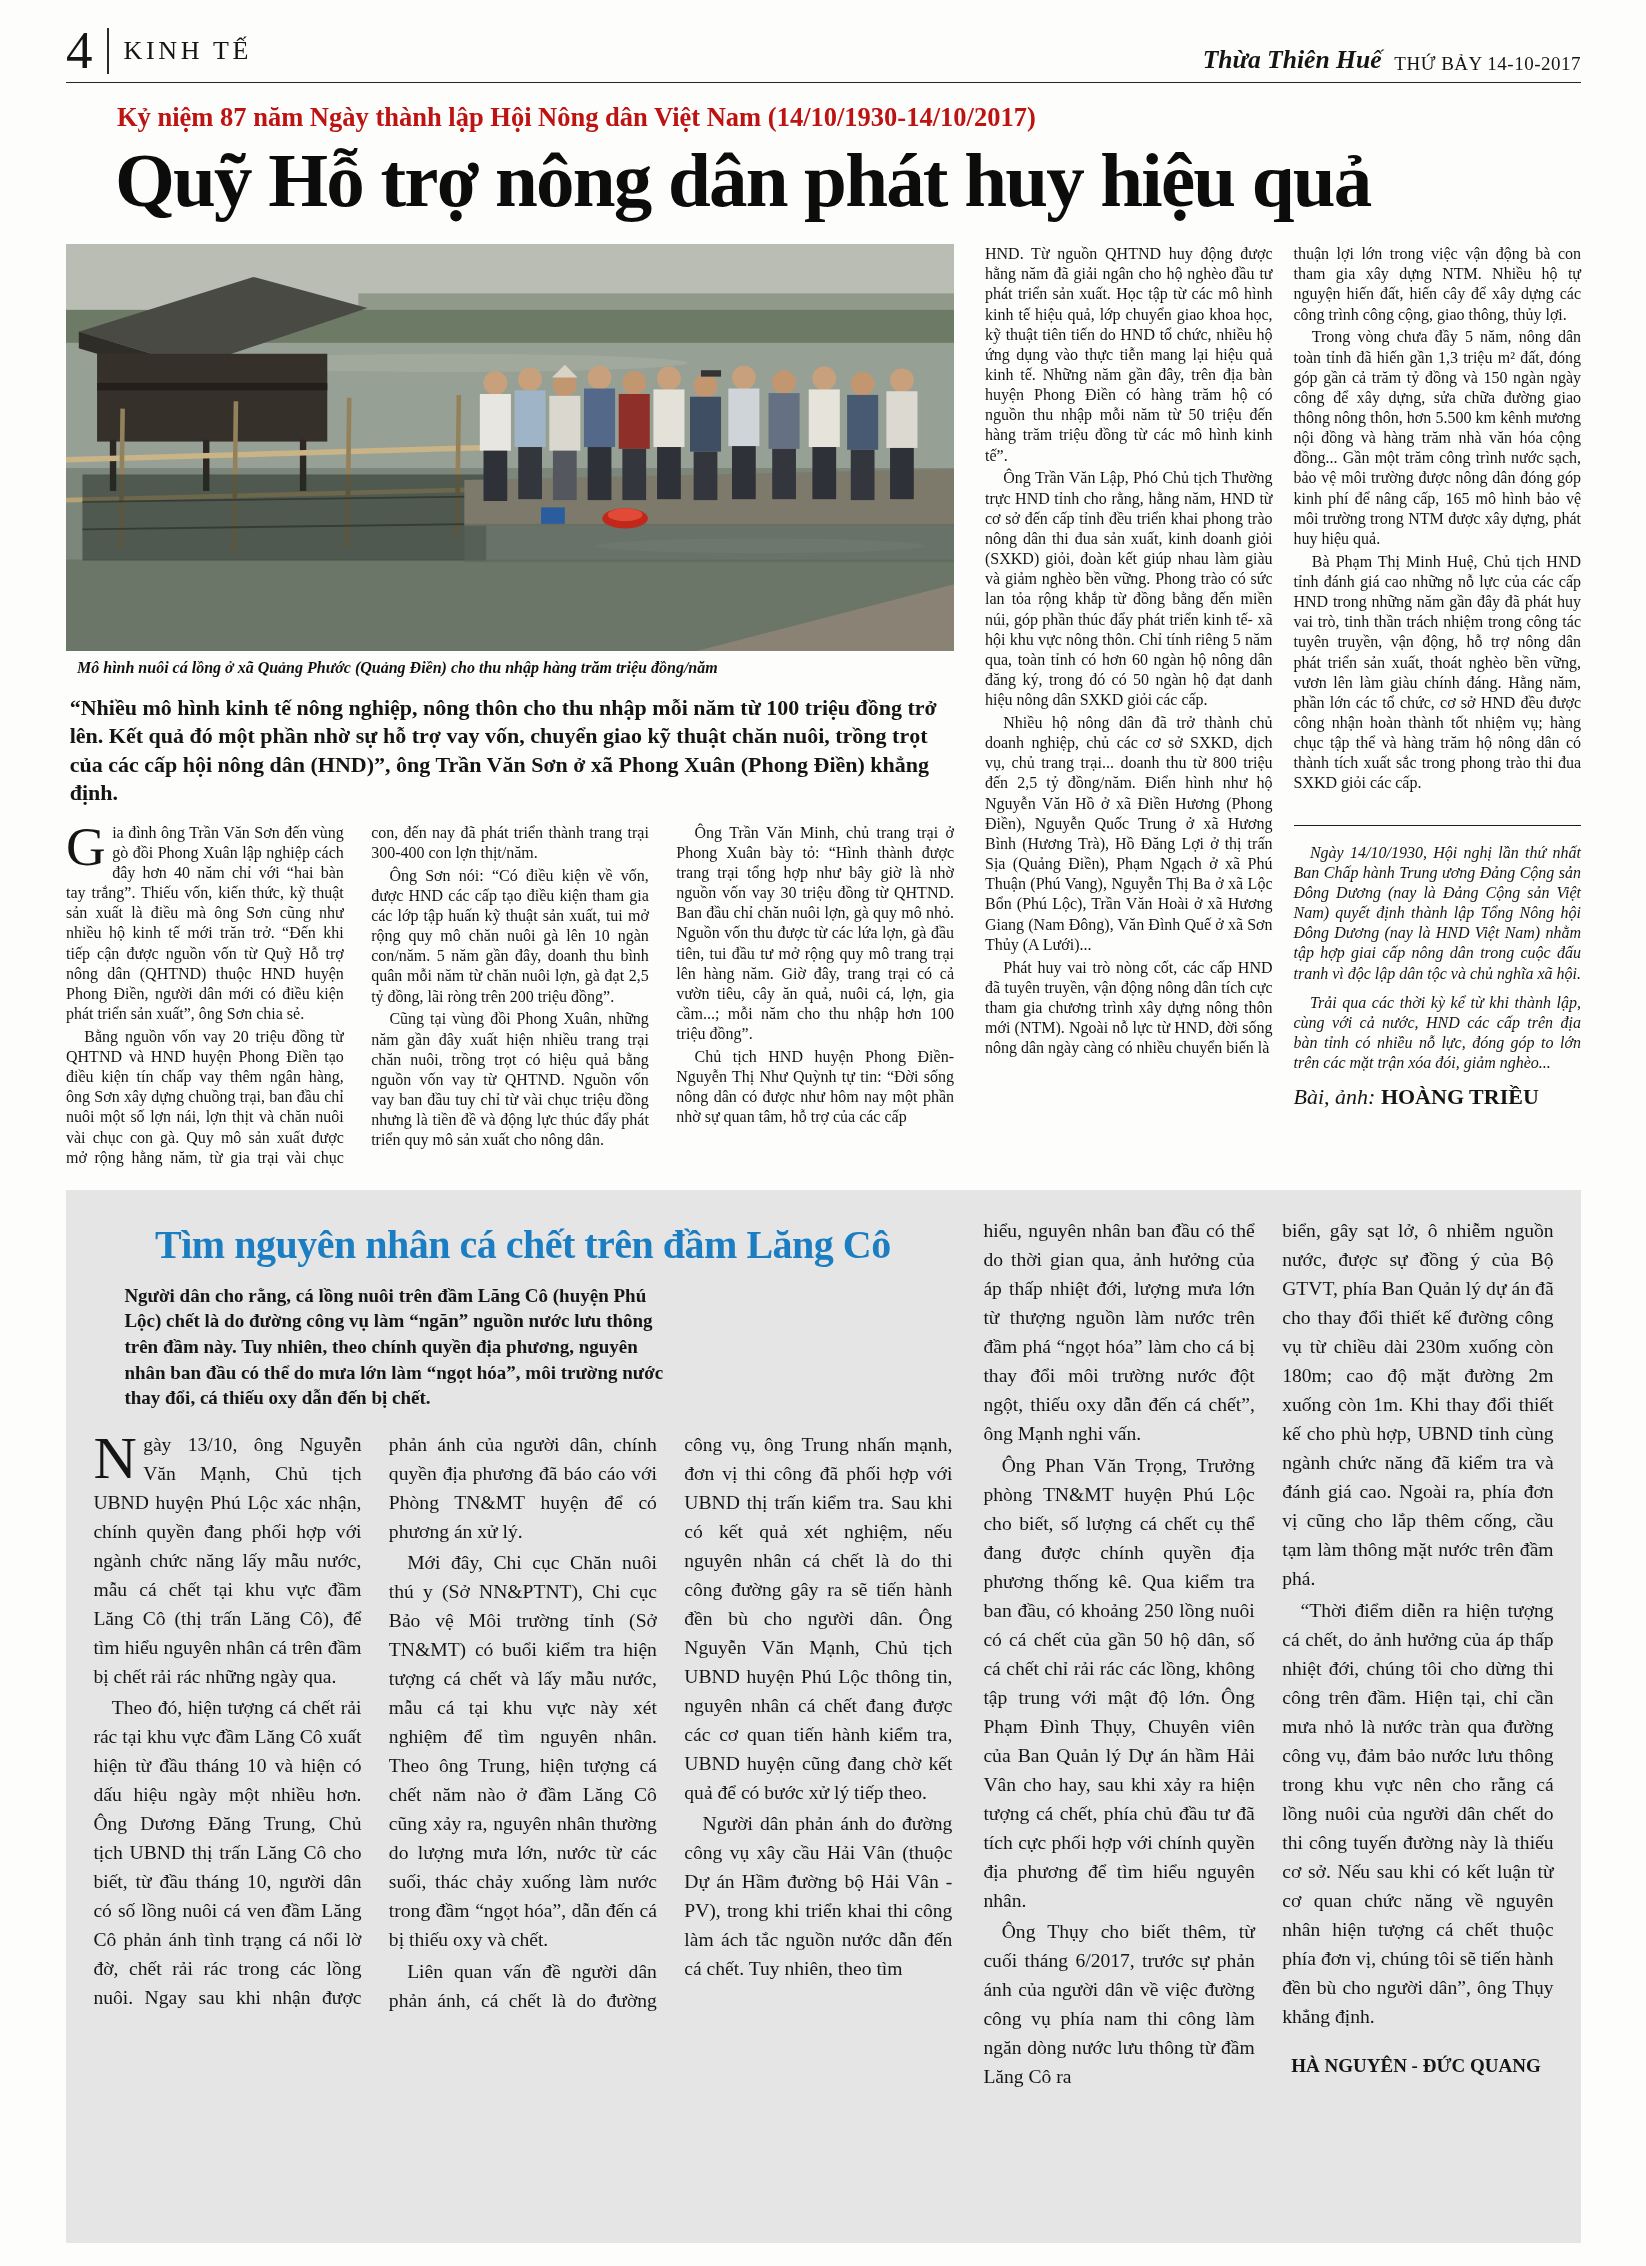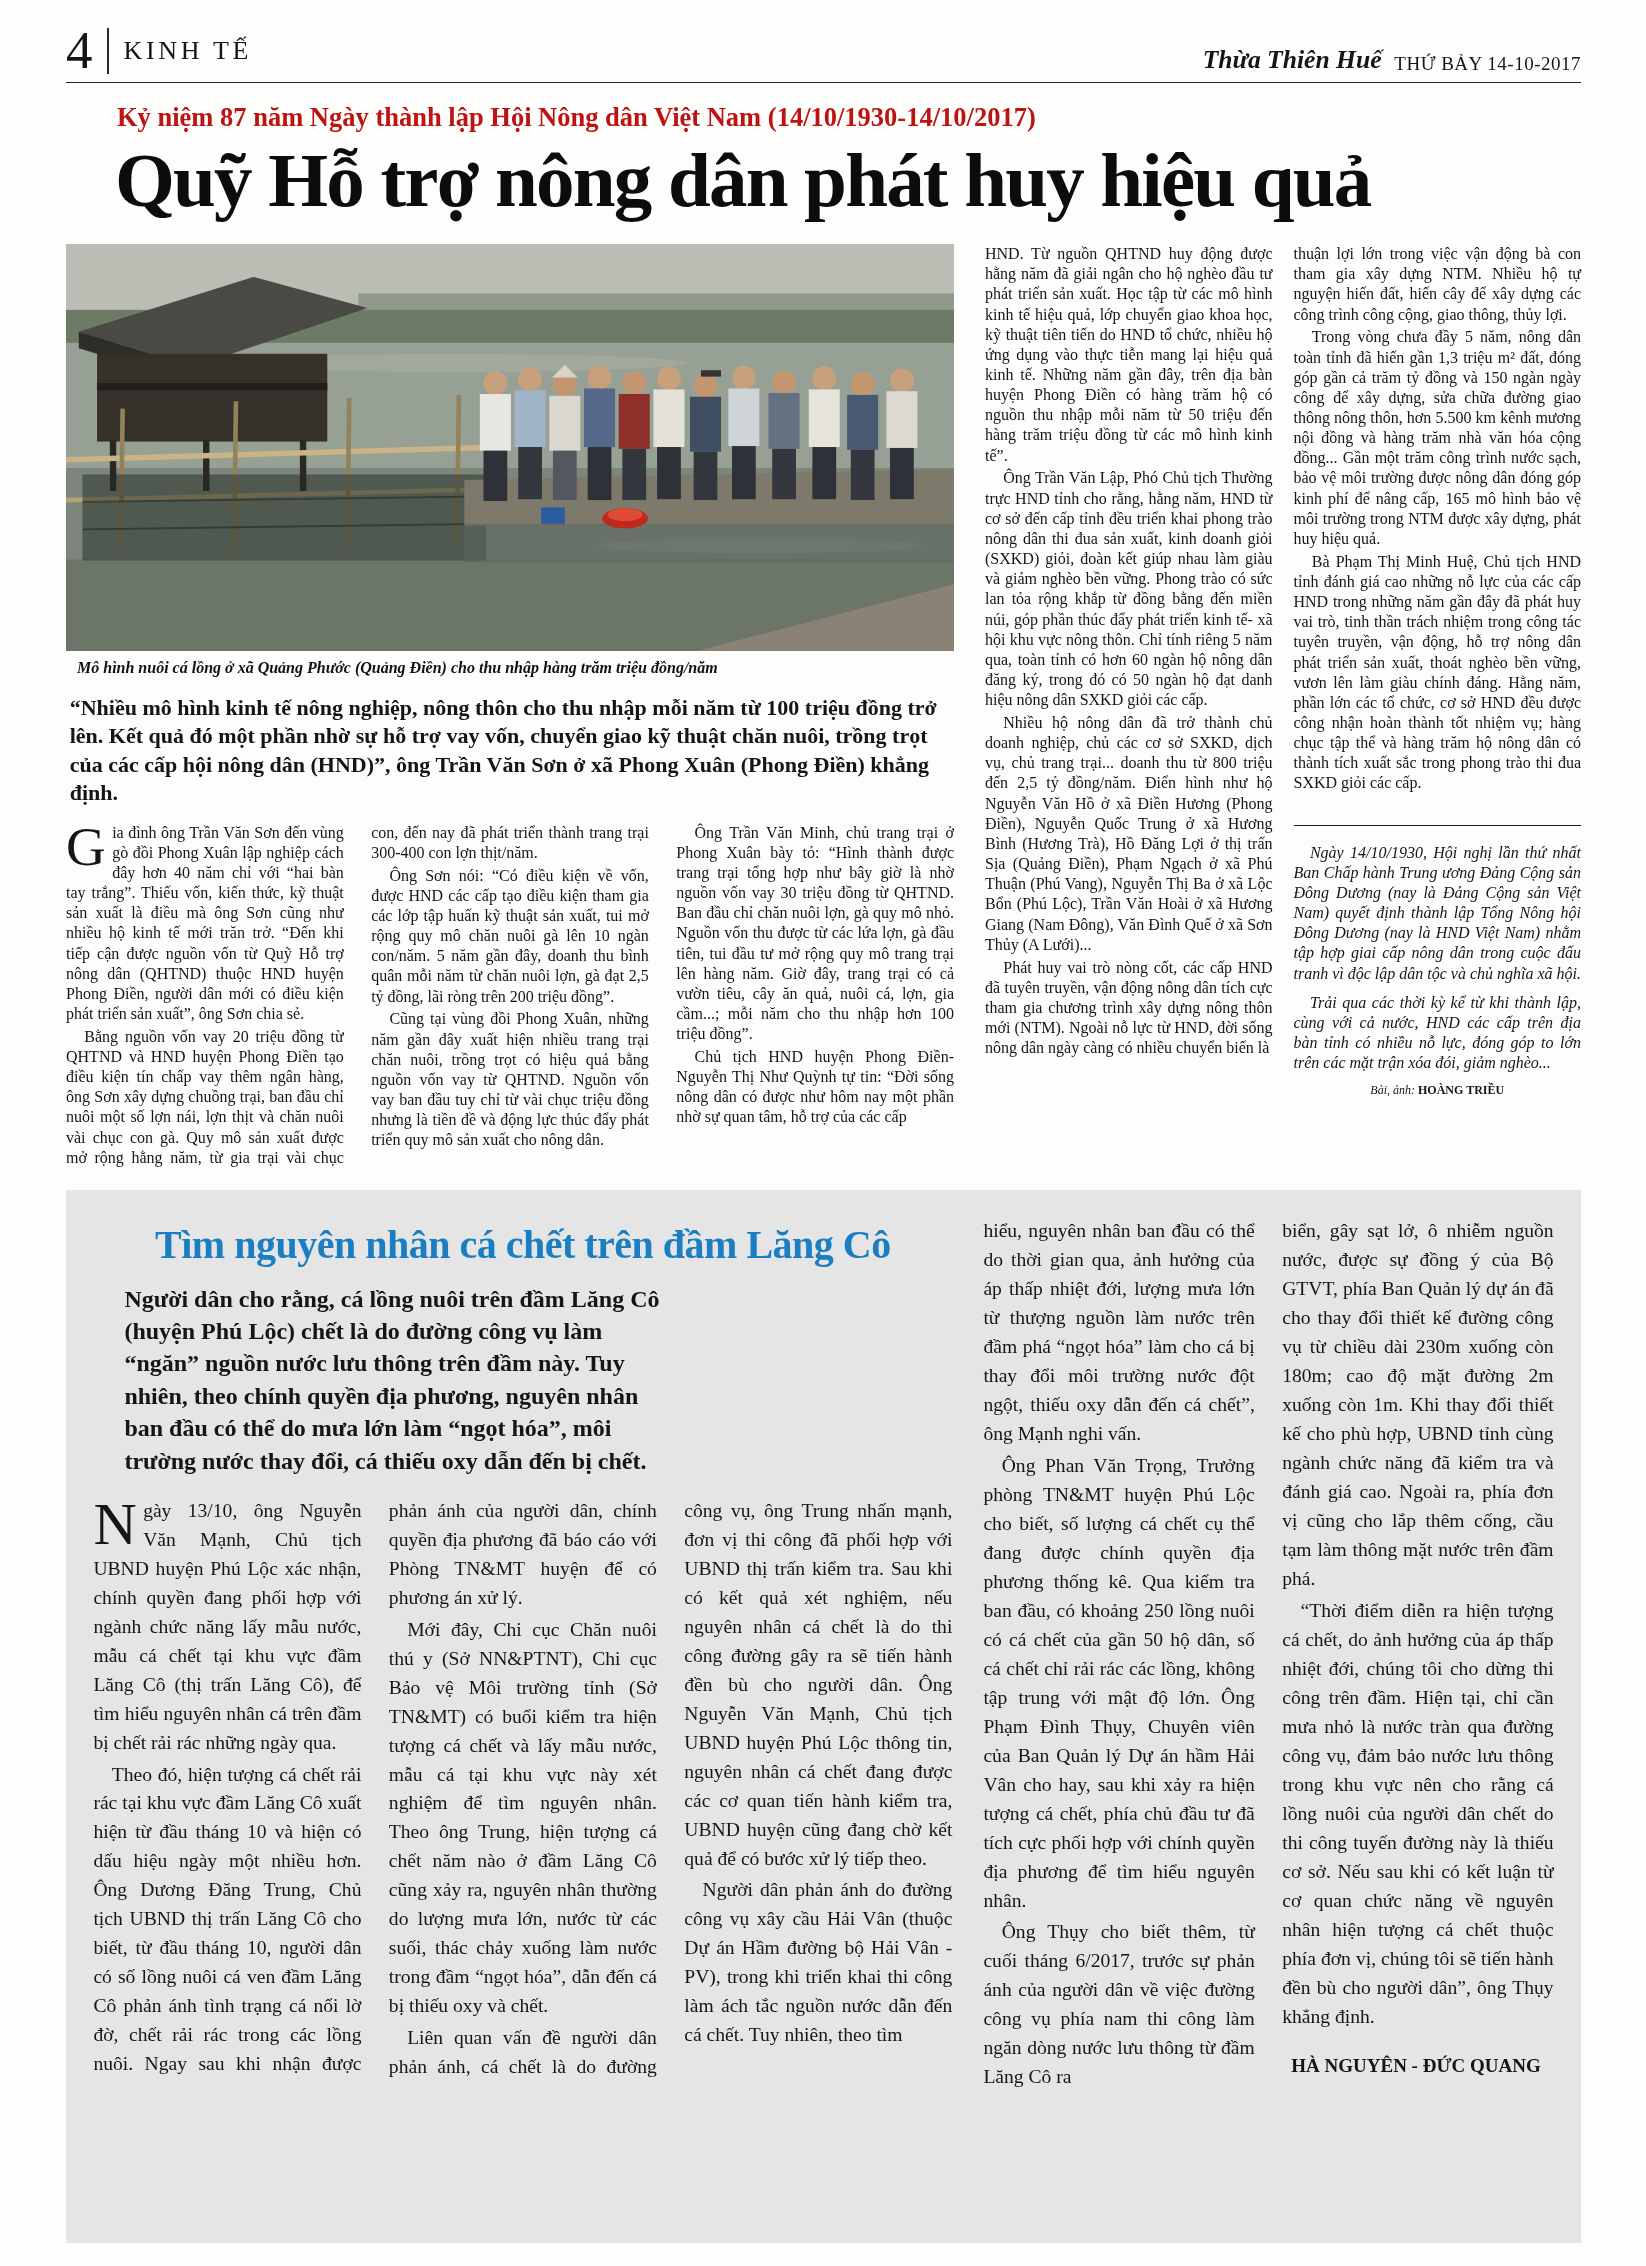--- a/index.html
+++ b/index.html
@@ -32,29 +32,29 @@
   .a1-body{font-size:16px;line-height:1.26;text-align:justify}
   .para{margin:0 0 2.7px}
   .indent{text-indent:18.3px}
   .cont > p:first-child{text-indent:0}
   .dropcap{float:left;font-size:55px;line-height:44px;padding:2.7px 6.4px 0 0}
   .a1-right{display:grid;grid-template-columns:1fr 1fr;column-gap:21px;
     font-size:16px;line-height:1.26;text-align:justify;align-content:start}
   .note{border-top:1.8px solid #1c1c1c;margin-top:31px;padding-top:17px;
     font-weight:normal;font-style:italic}
   .note p{margin:0 0 9.1px;text-indent:16.4px}
-  .byline1{text-align:center;margin-top:0;font-size:12px}
+  .byline1{text-align:left;margin-top:0;font-size:22px}
   .byline-label{font-style:italic}
   .byline-name{font-weight:bold}
   
   .article2{flex:1;background:#e5e5e5;margin-top:22px;padding:27.4px 27.4px 24px;box-sizing:border-box}
   .a2-grid{display:grid;grid-template-columns:859px 1fr;column-gap:31px;height:100%}
   .headline2{font-size:40px;font-weight:bold;color:#1b7ec2;text-align:center;
     margin:3.7px 0 14.6px;letter-spacing:-0.5px}
-  .lede2{font-size:24px;font-weight:bold;line-height:1.35;width:548px;margin:12px 0 20px 31px}
+  .lede2{font-size:19px;font-weight:bold;line-height:1.35;width:548px;margin:12px 0 20px 31px}
   .a2-body{font-size:19.6px;line-height:1.48;text-align:justify}
   .a2-right{display:grid;grid-template-columns:1fr 1fr;column-gap:27.4px;
     font-size:19.6px;line-height:1.48;text-align:justify;align-content:start}
   .dropcap2{font-size:60px;line-height:49px}
   .byline2{font-weight:bold;font-size:19px;margin-top:20px;padding-left:9.1px}
 </style>
 </head>
 <body>
 
 <div class="page">

